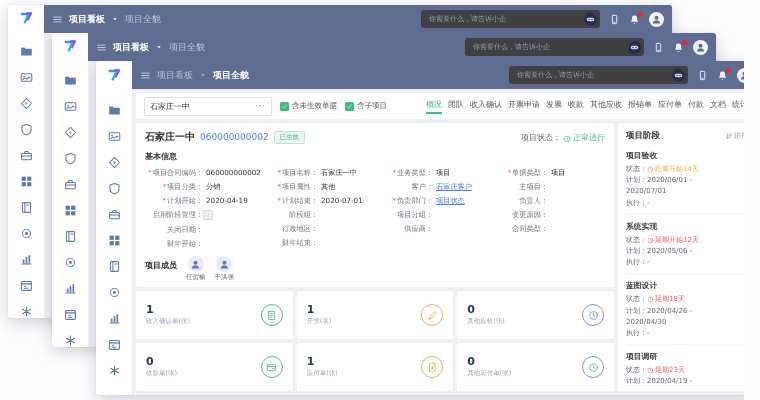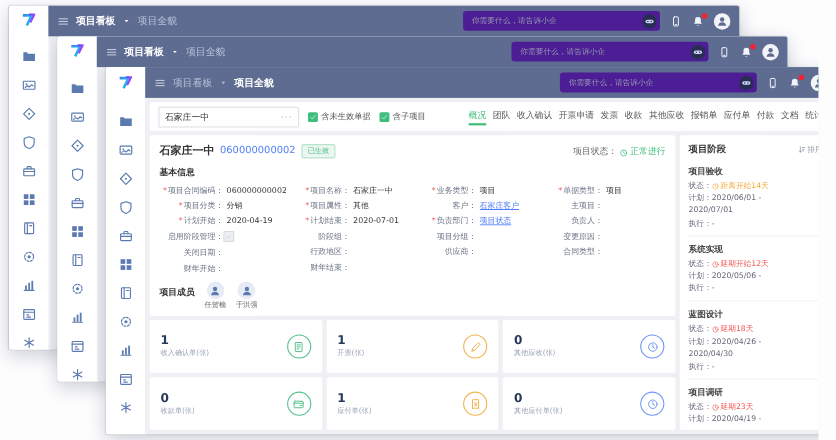--- a/index.html
+++ b/index.html
@@ -24,21 +24,21 @@
   
   .topbar{position:absolute;left:36px;right:0;top:0;height:28px;background:#5d6c90;display:flex;align-items:center;
           padding:0 8px;gap:6px;color:#b8c1d8;z-index:2;}
   .topbar .ham{display:flex;color:#cdd4e4;}
   .topbar .ham svg{width:11px;height:11px;}
   .nav-label{font-size:9px;white-space:nowrap;}
   .nav-label.active{color:#fff;font-weight:bold;}
   .caret{display:flex;}
   .caret svg{width:8px;height:8px;}
   .tb-right{margin-left:auto;display:flex;align-items:center;gap:9px;}
-  .searchbox{width:168px;height:18px;background:#4c1d95;border-radius:3px;display:flex;align-items:center;
+  .searchbox{width:168px;height:18px;background:#404040;border-radius:3px;display:flex;align-items:center;
              padding:0 3px 0 8px;}
   .searchbox .ph{font-size:7px;color:#959daf;flex:1;white-space:nowrap;overflow:hidden;}
   .robot{width:13px;height:13px;border-radius:50%;background:#272e52;display:flex;align-items:center;justify-content:center;flex-shrink:0;}
   .robot svg{width:11px;height:11px;}
   .tbicon{display:flex;color:#f2f4f9;position:relative;}
   .tbicon svg{width:11px;height:11px;}
   .dot{position:absolute;top:-2px;right:-3px;width:5px;height:5px;background:#f5222d;border-radius:50%;}
   .avatar{width:15px;height:15px;border-radius:50%;background:#f2f4f8;color:#5d6c90;display:flex;align-items:center;justify-content:center;overflow:hidden;}
   .avatar svg{width:11px;height:11px;}
 

